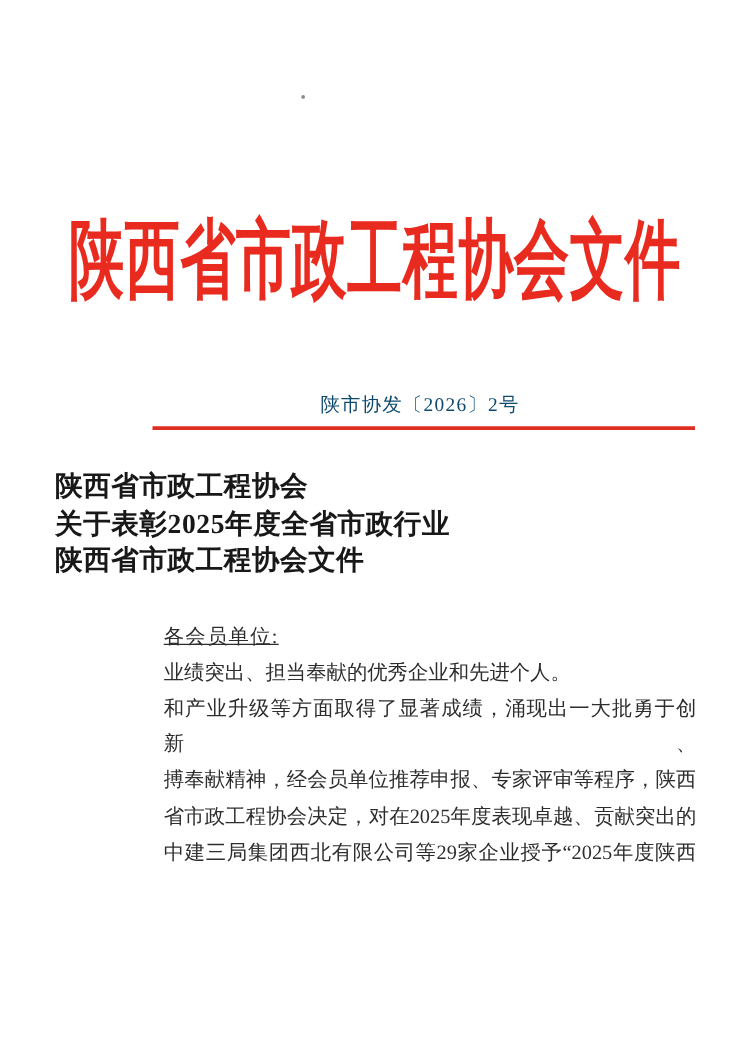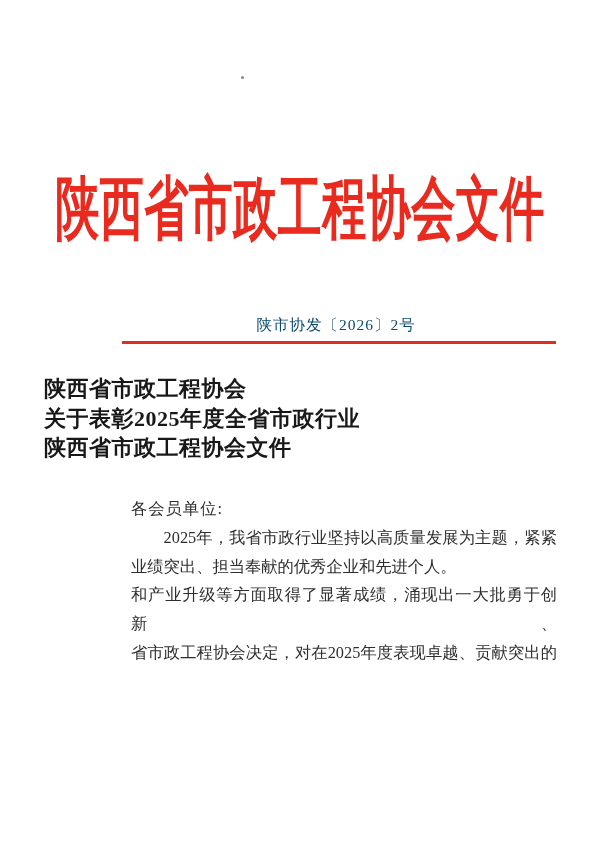--- a/index.html
+++ b/index.html
@@ -80,21 +80,21 @@
     line-height: 28.8px;
     color: var(--body-text, #2d2d2d);
   }
   .b-line { white-space: nowrap; }
   .b-line.j {
     white-space: normal;
     text-align: justify;
     text-align-last: justify;
   }
   .b-line.indent { text-indent: 32.6px; }
-  .salutation { letter-spacing: 1px; }
+  .salutation { letter-spacing: 1px; text-decoration: underline; }
 </style>
 </head>
 <body>
 
 <div id="page">
 
   <span class="speck"></span>
 
   <h1 class="letterhead">陕西省市政工程协会文件</h1>
 
@@ -104,20 +104,21 @@
 
   <div class="doc-title">
     <div class="t-line">陕西省市政工程协会</div>
     <div class="t-line">关于表彰2025年度全省市政行业</div>
     <div class="t-line">陕西省市政工程协会文件</div>
   </div>
 
   <div class="body-text">
     <div class="b-line salutation">各会员单位:</div>
 
-    <div class="b-line j indent">2025年，我省市政行业坚持以高质量发展为主题，紧紧</div>
     <div class="b-line">业绩突出、担当奉献的优秀企业和先进个人。</div>
     <div class="b-line j">和产业升级等方面取得了显著成绩，涌现出一大批勇于创新、</div>
 
+    <div class="b-line j">搏奉献精神，经会员单位推荐申报、专家评审等程序，陕西</div>
     <div class="b-line j">省市政工程协会决定，对在2025年度表现卓越、贡献突出的</div>
+    <div class="b-line j">中建三局集团西北有限公司等29家企业授予“2025年度陕西</div>
   </div>
 
 </div>
 
 </body></html>

